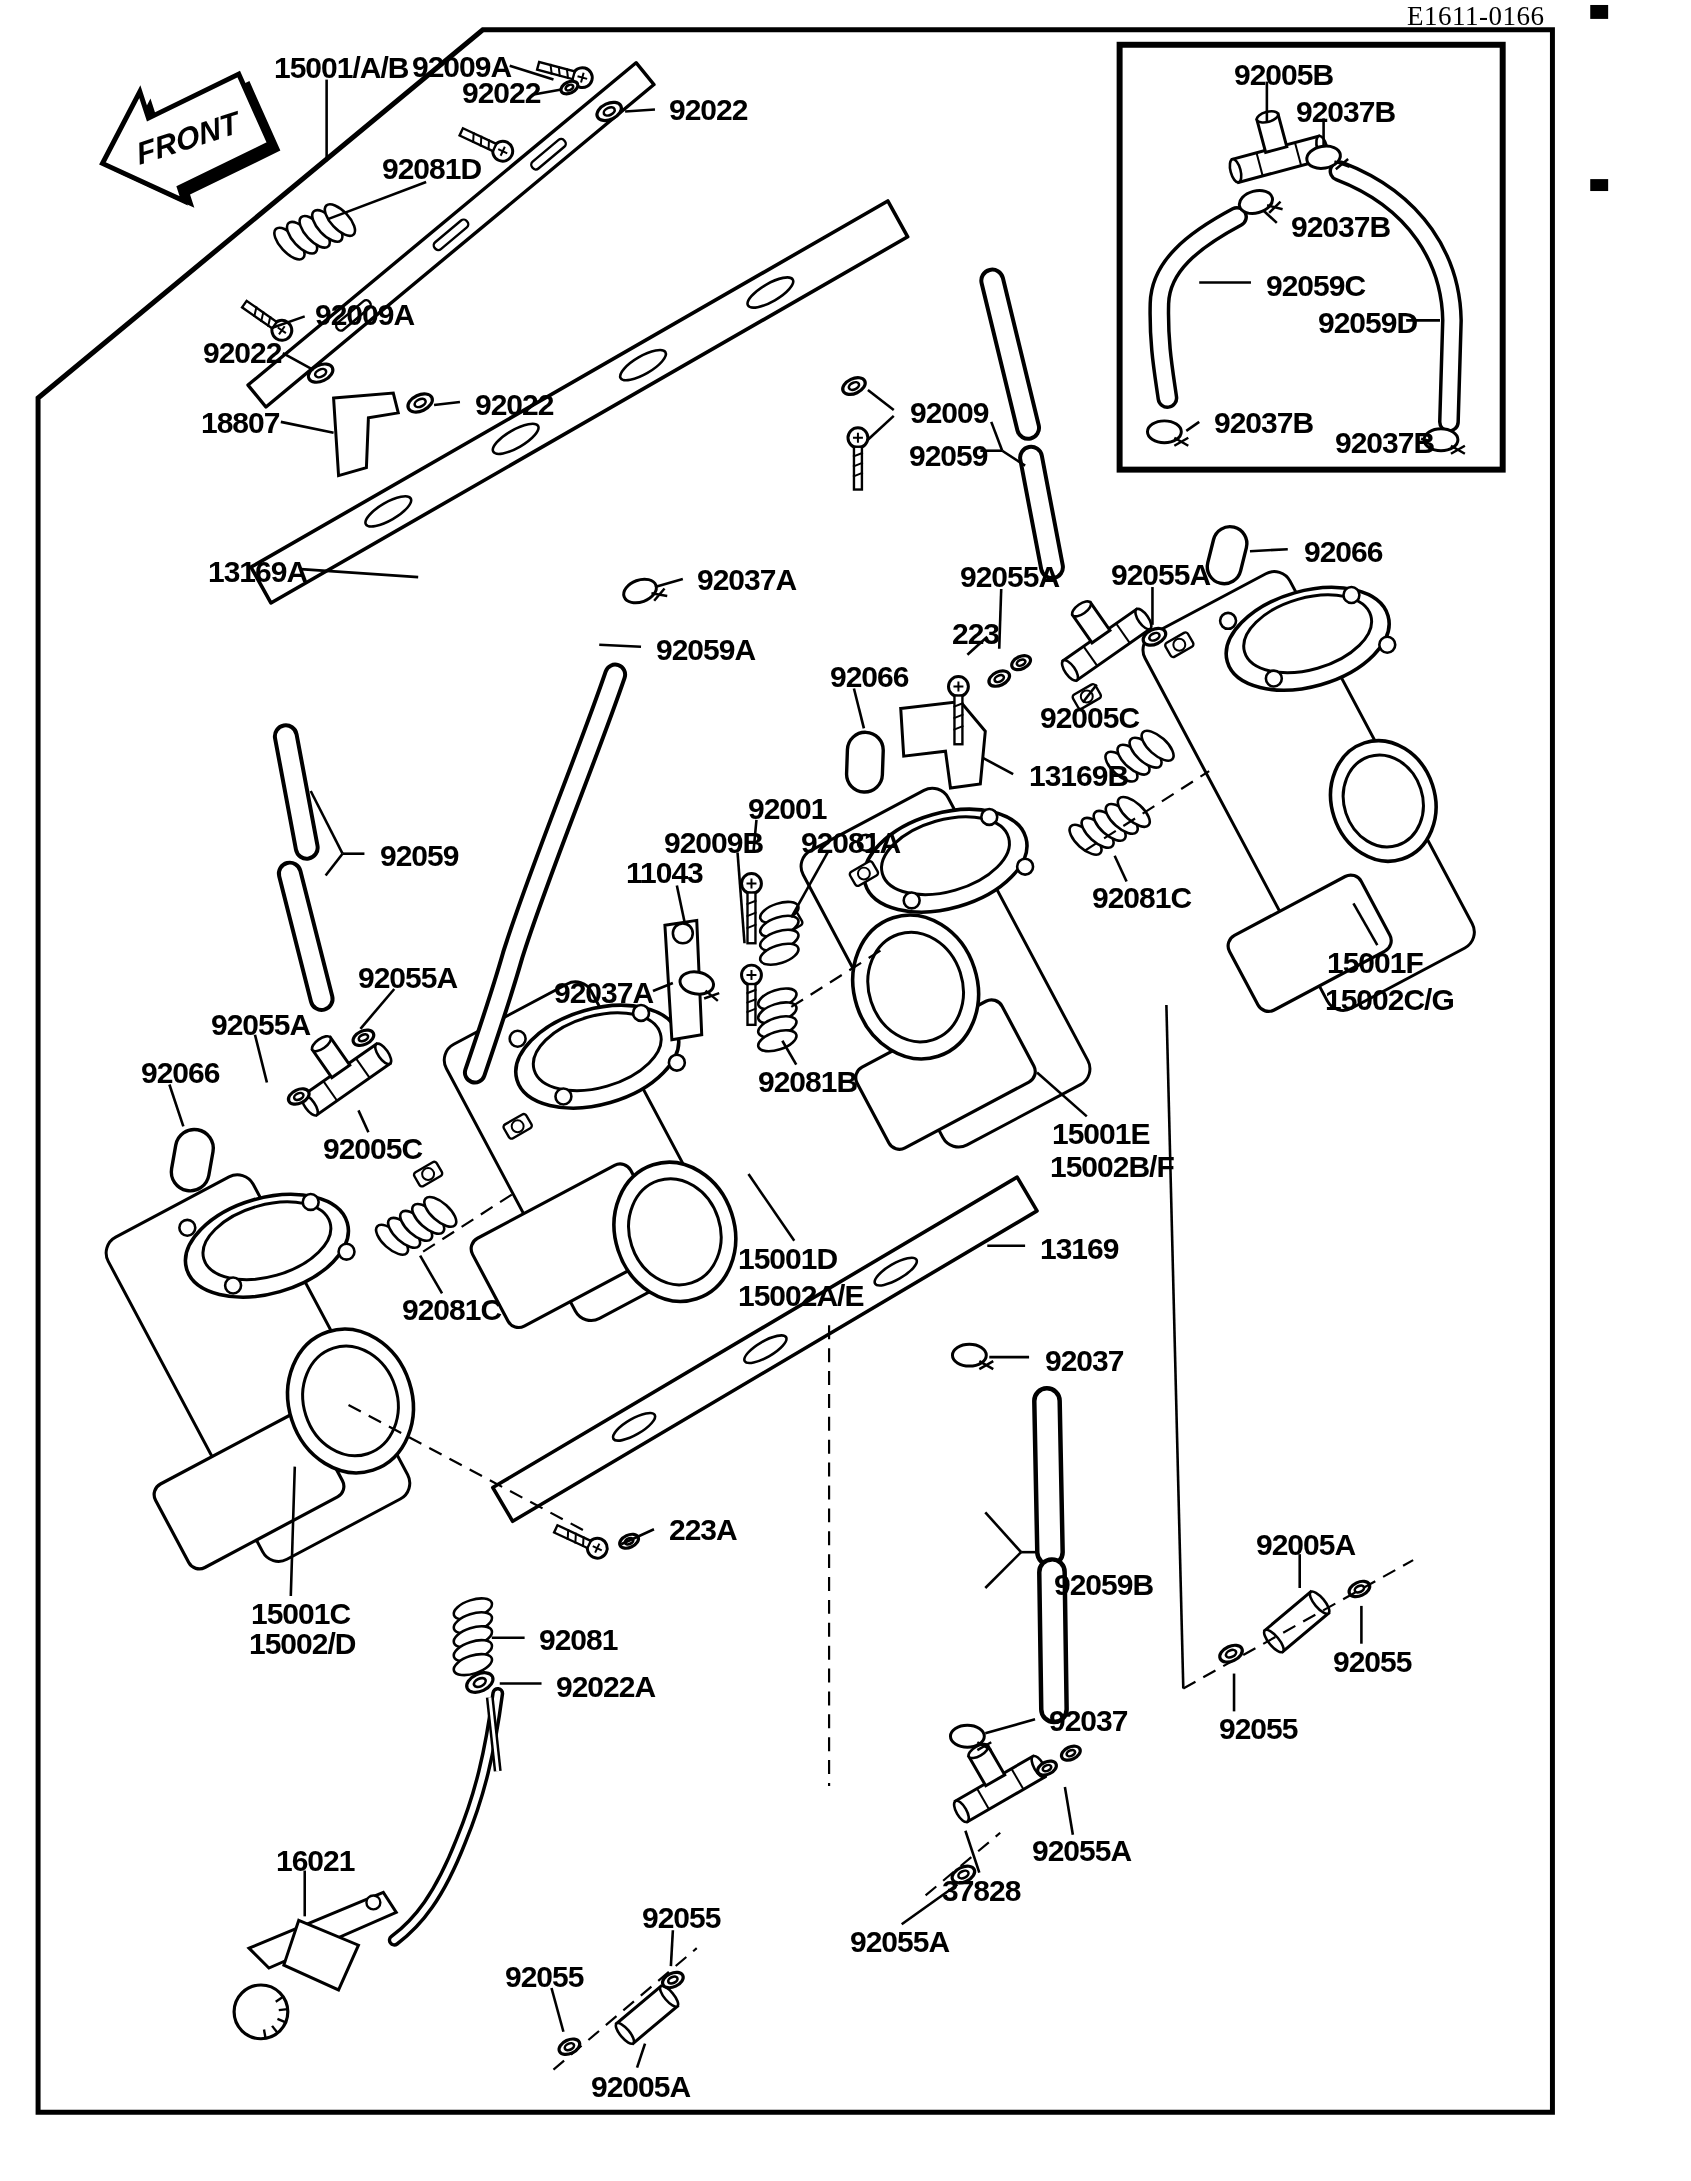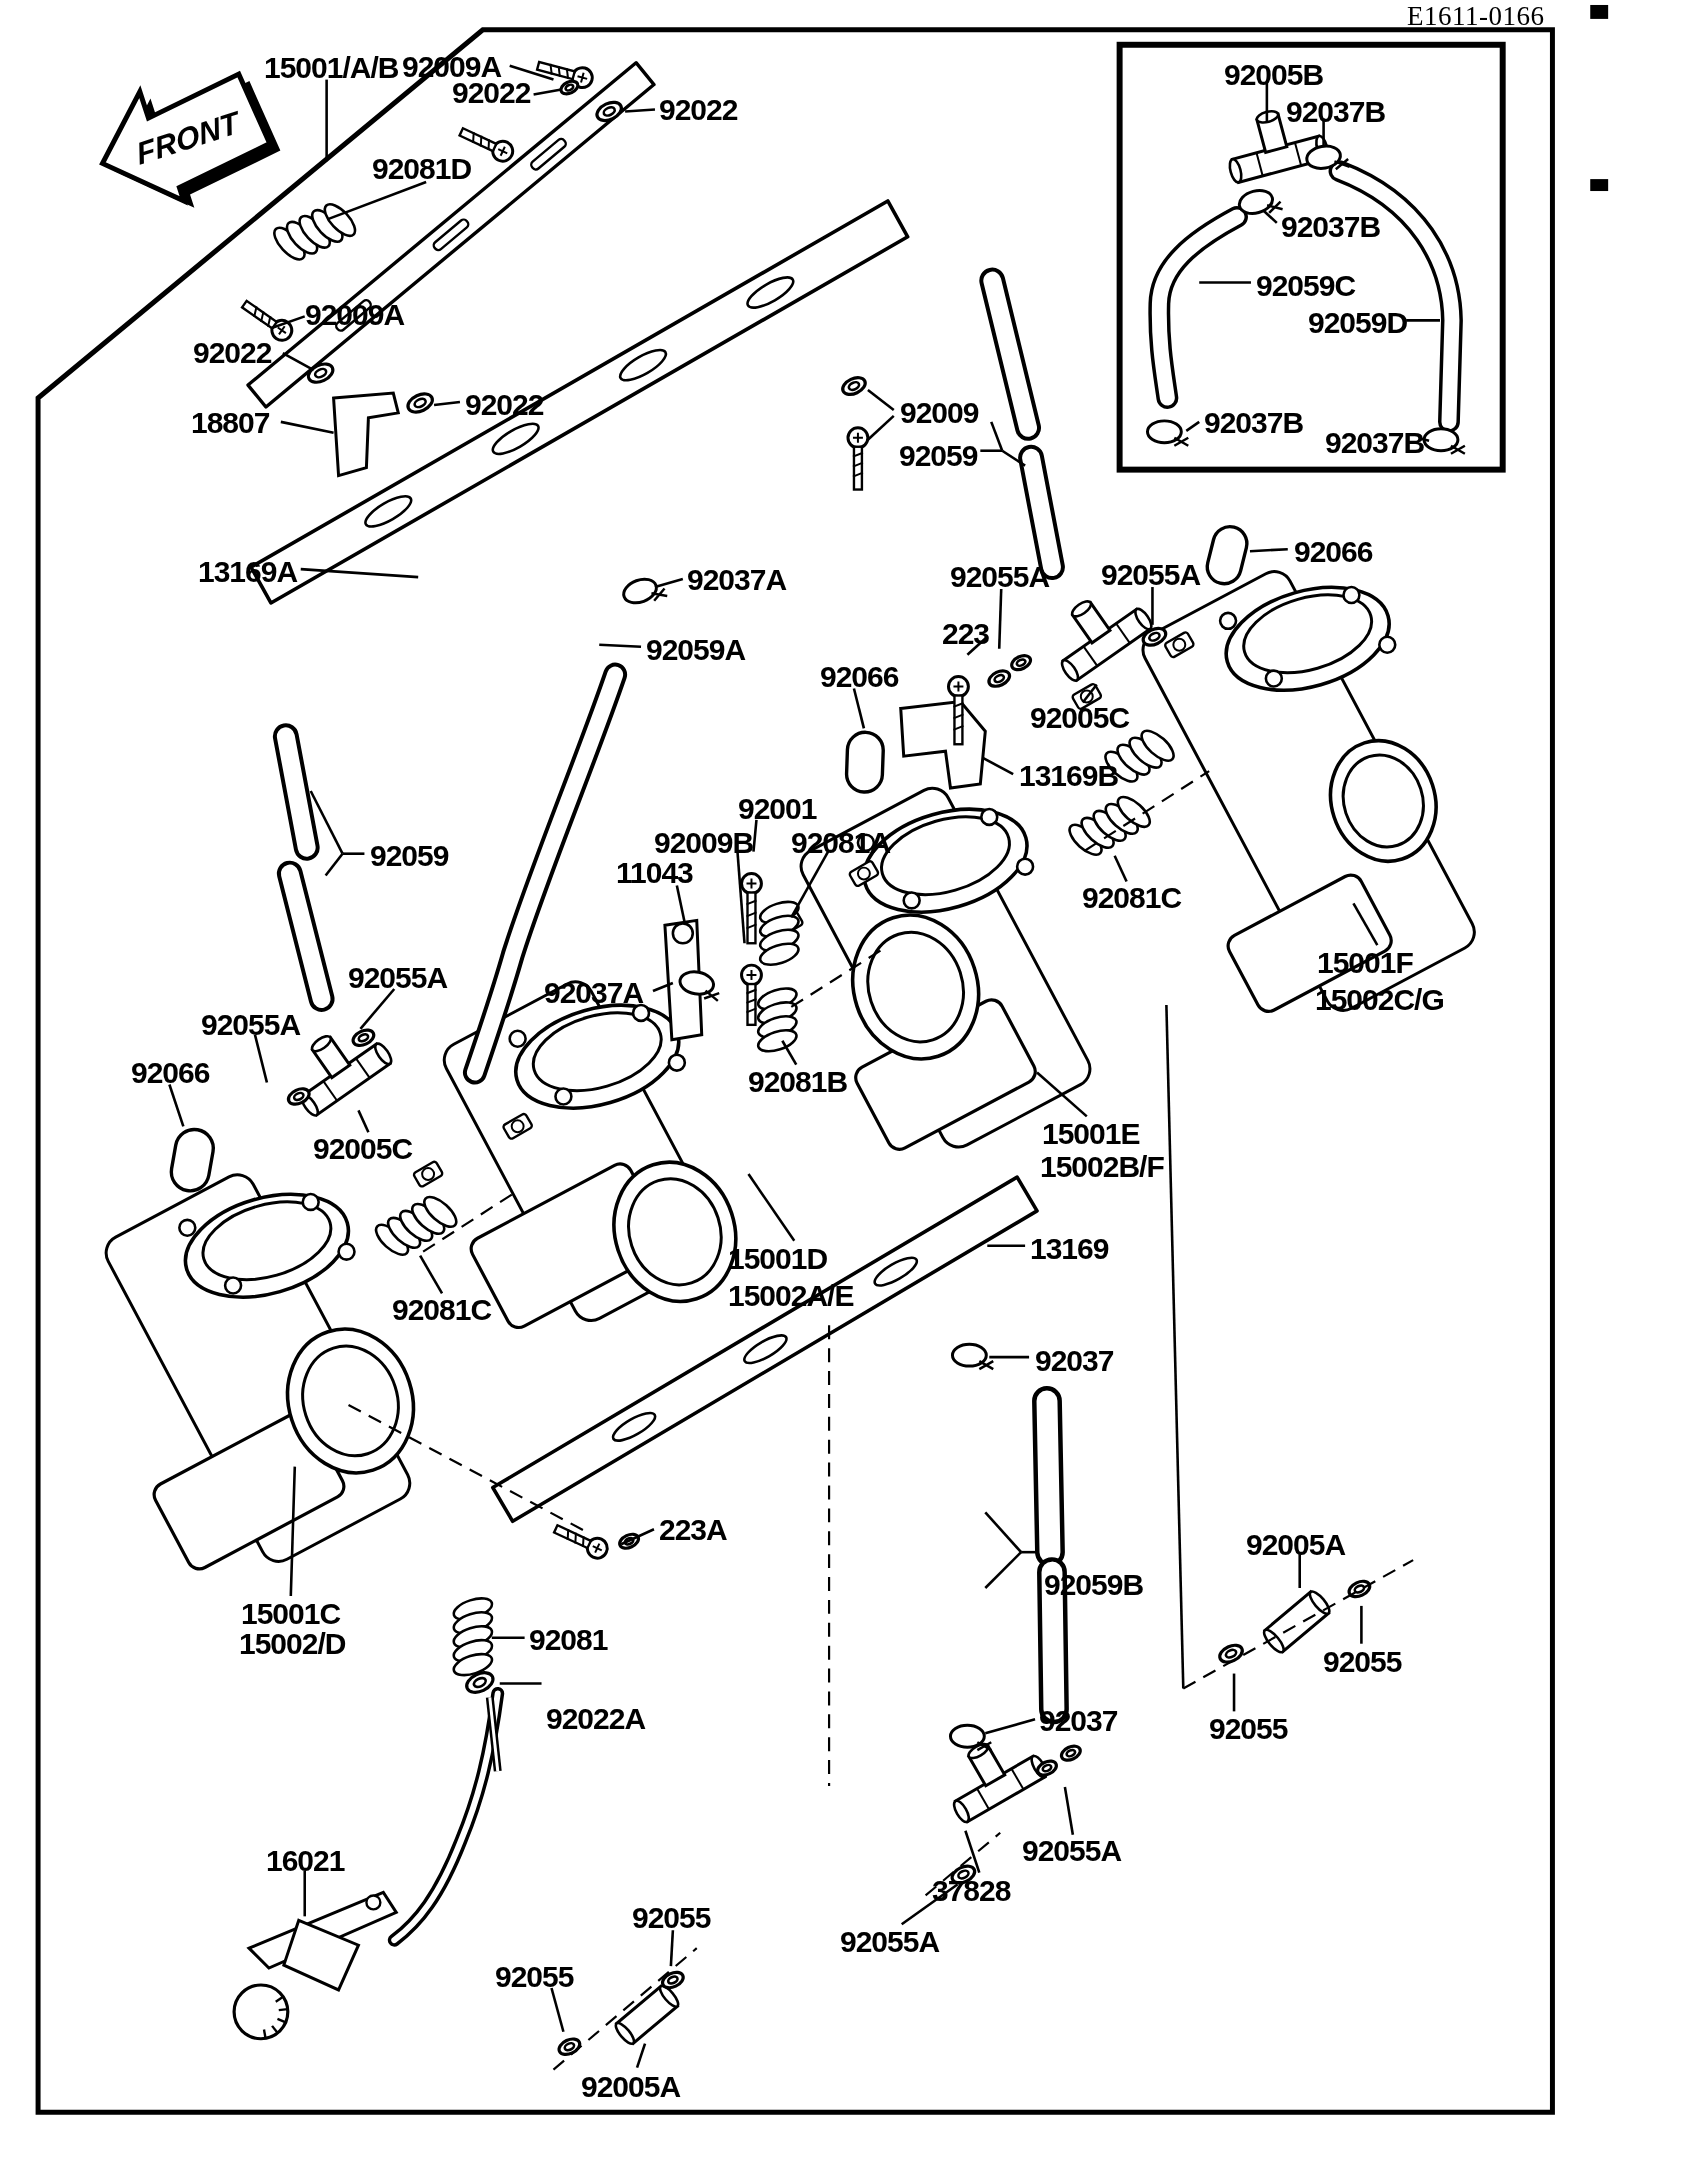--- a/index.html
+++ b/index.html
@@ -1,20 +1,20 @@
 <!DOCTYPE html>
 <html><head>
 <meta charset="utf-8">
 <style>
   html,body{margin:0;padding:0;background:#fff;}
   body{width:1692px;height:2181px;position:relative;overflow:hidden;
        font-family:"Liberation Sans",sans-serif;}
   #stage{position:absolute;left:0;top:0;width:1692px;height:2181px;background:#fff;}
   #art{position:absolute;left:0;top:0;}
-  #labels{position:absolute;left:2px;top:0;width:1388px;height:2181px;pointer-events:none;}
+  #labels{position:absolute;left:12px;top:0;width:1388px;height:2181px;pointer-events:none;}
   .plabel{position:absolute;white-space:nowrap;color:#000;
           font:700 30px/1 "Liberation Sans",sans-serif;letter-spacing:-1px;}
   .doc-num{position:absolute;white-space:nowrap;color:#000;
           font:400 27px/1 "Liberation Serif",serif;letter-spacing:0.5px;}
 </style>
 </head>
 <body>
 
 <div id="stage">
   <svg id="art" width="1692" height="2181" viewBox="0 0 1700 2192" xmlns="http://www.w3.org/2000/svg">
@@ -454,21 +454,21 @@
       <div class="plabel" style="left: 1028px; top: 1234px;">13169</div>
       <div class="plabel" style="left: 726px; top: 1244px;">15001D</div>
       <div class="plabel" style="left: 726px; top: 1281px; text-align: right;">15002A/E</div>
       <div class="plabel" style="left: 390px; top: 1295px;">92081C</div>
       <div class="plabel" style="left: 1033px; top: 1346px;">92037</div>
       <div class="plabel" style="left: 657px; top: 1515px;">223A</div>
       <div class="plabel" style="left: 1042px; top: 1542px; margin-top: 28px;">92059B</div>
       <div class="plabel" style="left: 239px; top: 1599px; text-align: right;">15001C</div>
       <div class="plabel" style="left: 237px; top: 1629px;">15002/D</div>
       <div class="plabel" style="left: 527px; top: 1625px; text-align: right;">92081</div>
-      <div class="plabel" style="left: 544px; top: 1672px; margin-top: 32px;">92022A</div>
+      <div class="plabel" style="left: 544px; top: 1672px;">92022A</div>
       <div class="plabel" style="left: 1037px; top: 1706px;">92037</div>
       <div class="plabel" style="left: 1244px; top: 1530px;">92005A</div>
       <div class="plabel" style="left: 1321px; top: 1647px;">92055</div>
       <div class="plabel" style="left: 1207px; top: 1714px;">92055</div>
       <div class="plabel" style="left: 264px; top: 1846px;">16021</div>
       <div class="plabel" style="left: 1020px; top: 1836px;">92055A</div>
       <div class="plabel" style="left: 930px; top: 1876px;">37828</div>
       <div class="plabel" style="left: 838px; top: 1927px;">92055A</div>
       <div class="plabel" style="left: 630px; top: 1903px;">92055</div>
       <div class="plabel" style="left: 493px; top: 1962px;">92055</div>

